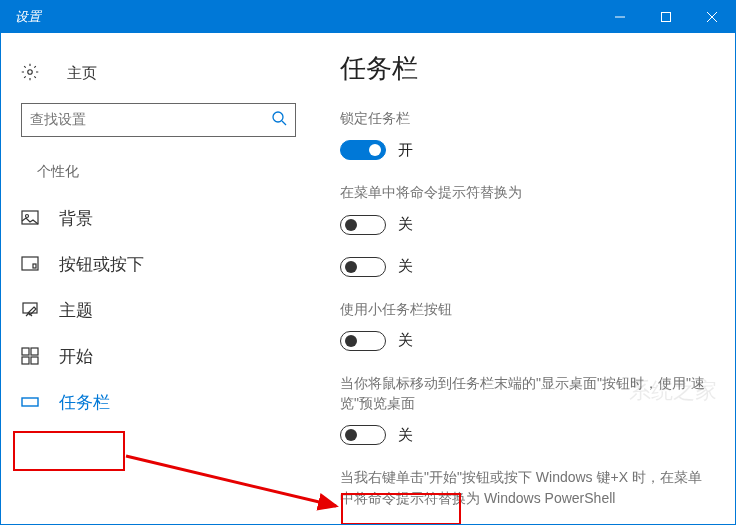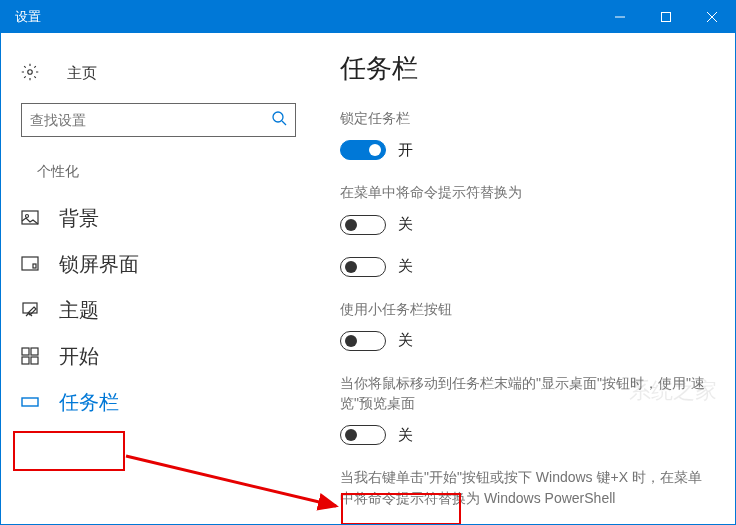--- a/index.html
+++ b/index.html
@@ -1,32 +1,32 @@
 <!DOCTYPE html>
 <html><head>
   <meta charset="utf-8">
   <style>
     * { margin: 0; padding: 0; box-sizing: border-box; font-family: "Microsoft YaHei", "Segoe UI", sans-serif; }
     body { width: 736px; height: 525px; background: #fff; position: relative; overflow: hidden; border: 1px solid #0078d7; }
     
     .titlebar { height: 32px; background: #0078d7; color: #fff; display: flex; align-items: center; padding-left: 14px; font-size: 13px; }
-    .titlebar-title { flex: 1; }
+    .titlebar-title { flex: 1; font-style: italic; }
     .titlebar-controls { display: flex; }
     .titlebar-btn { width: 46px; height: 32px; display: flex; align-items: center; justify-content: center; cursor: pointer; }
     .titlebar-btn svg { stroke: #fff; fill: none; }
     
     .content { display: flex; height: calc(100% - 32px); }
     
     .sidebar { width: 315px; padding: 18px 0 0 0; }
     .home-row { display: flex; align-items: center; padding: 8px 20px; gap: 28px; font-size: 15px; color: #333; cursor: pointer; height: 44px; }
     .search-box { margin: 8px 20px 16px 20px; border: 1px solid #666; height: 34px; display: flex; align-items: center; padding: 0 8px; }
-    .search-box input { flex: 1; border: none; outline: none; font-size: 14px; color: #666; font-family: Liberation Sans, sans-serif; }
+    .search-box input { flex: 1; border: none; outline: none; font-size: 14px; color: #666; font-family: Liberation Mono, monospace; }
     .search-icon { width: 16px; height: 16px; }
     .category-label { color: #666; font-size: 14px; padding: 10px 20px 14px 36px; }
-    .nav-item { display: flex; align-items: center; padding: 0 20px; gap: 20px; font-size: 20px; color: #333; cursor: pointer; height: 46px; }
+    .nav-item { display: flex; align-items: center; padding: 0 20px; gap: 20px; font-size: 17px; color: #333; cursor: pointer; height: 46px; }
     .nav-item.active { color: #0078d7; }
     .nav-item .icon { width: 18px; height: 18px; display: flex; align-items: center; justify-content: center; flex-shrink: 0; }
     
     .main { flex: 1; padding: 18px 24px 0 24px; overflow: hidden; }
     .page-heading { font-size: 26px; font-weight: 400; margin-bottom: 22px; color: #222; }
     .setting-block { margin-bottom: 22px; }
     .setting-label { font-size: 14px; color: #737373; margin-bottom: 12px; line-height: 1.45; }
     .toggle-row { display: flex; align-items: center; gap: 12px; }
     .toggle { width: 46px; height: 20px; border: 1px solid #333; border-radius: 10px; position: relative; cursor: pointer; background: #fff; }
     .toggle .knob { width: 12px; height: 12px; border-radius: 50%; background: #333; position: absolute; top: 3px; left: 4px; }
@@ -96,21 +96,21 @@
       </span>
       <span>背景</span>
     </div>
     <div class="nav-item">
       <span class="icon">
         <svg width="18" height="18" viewBox="0 0 18 18" fill="none" stroke="#333" stroke-width="1.2">
             <rect x="1" y="2" width="16" height="13"></rect>
             <rect x="12" y="9" width="3" height="4"></rect>
           </svg>
       </span>
-      <span>锁屏界面</span>
+      <span>按钮或按下</span>
     </div>
     <div class="nav-item">
       <span class="icon">
         <svg width="18" height="18" viewBox="0 0 18 18" fill="none" stroke="#333" stroke-width="1.2">
             <rect x="2" y="2" width="14" height="10"></rect>
             <path d="M5 15l3-3 3 3"></path>
             <path d="M13 6l2 2-6 6-2-2z"></path>
           </svg>
       </span>
       <span>主题</span>

